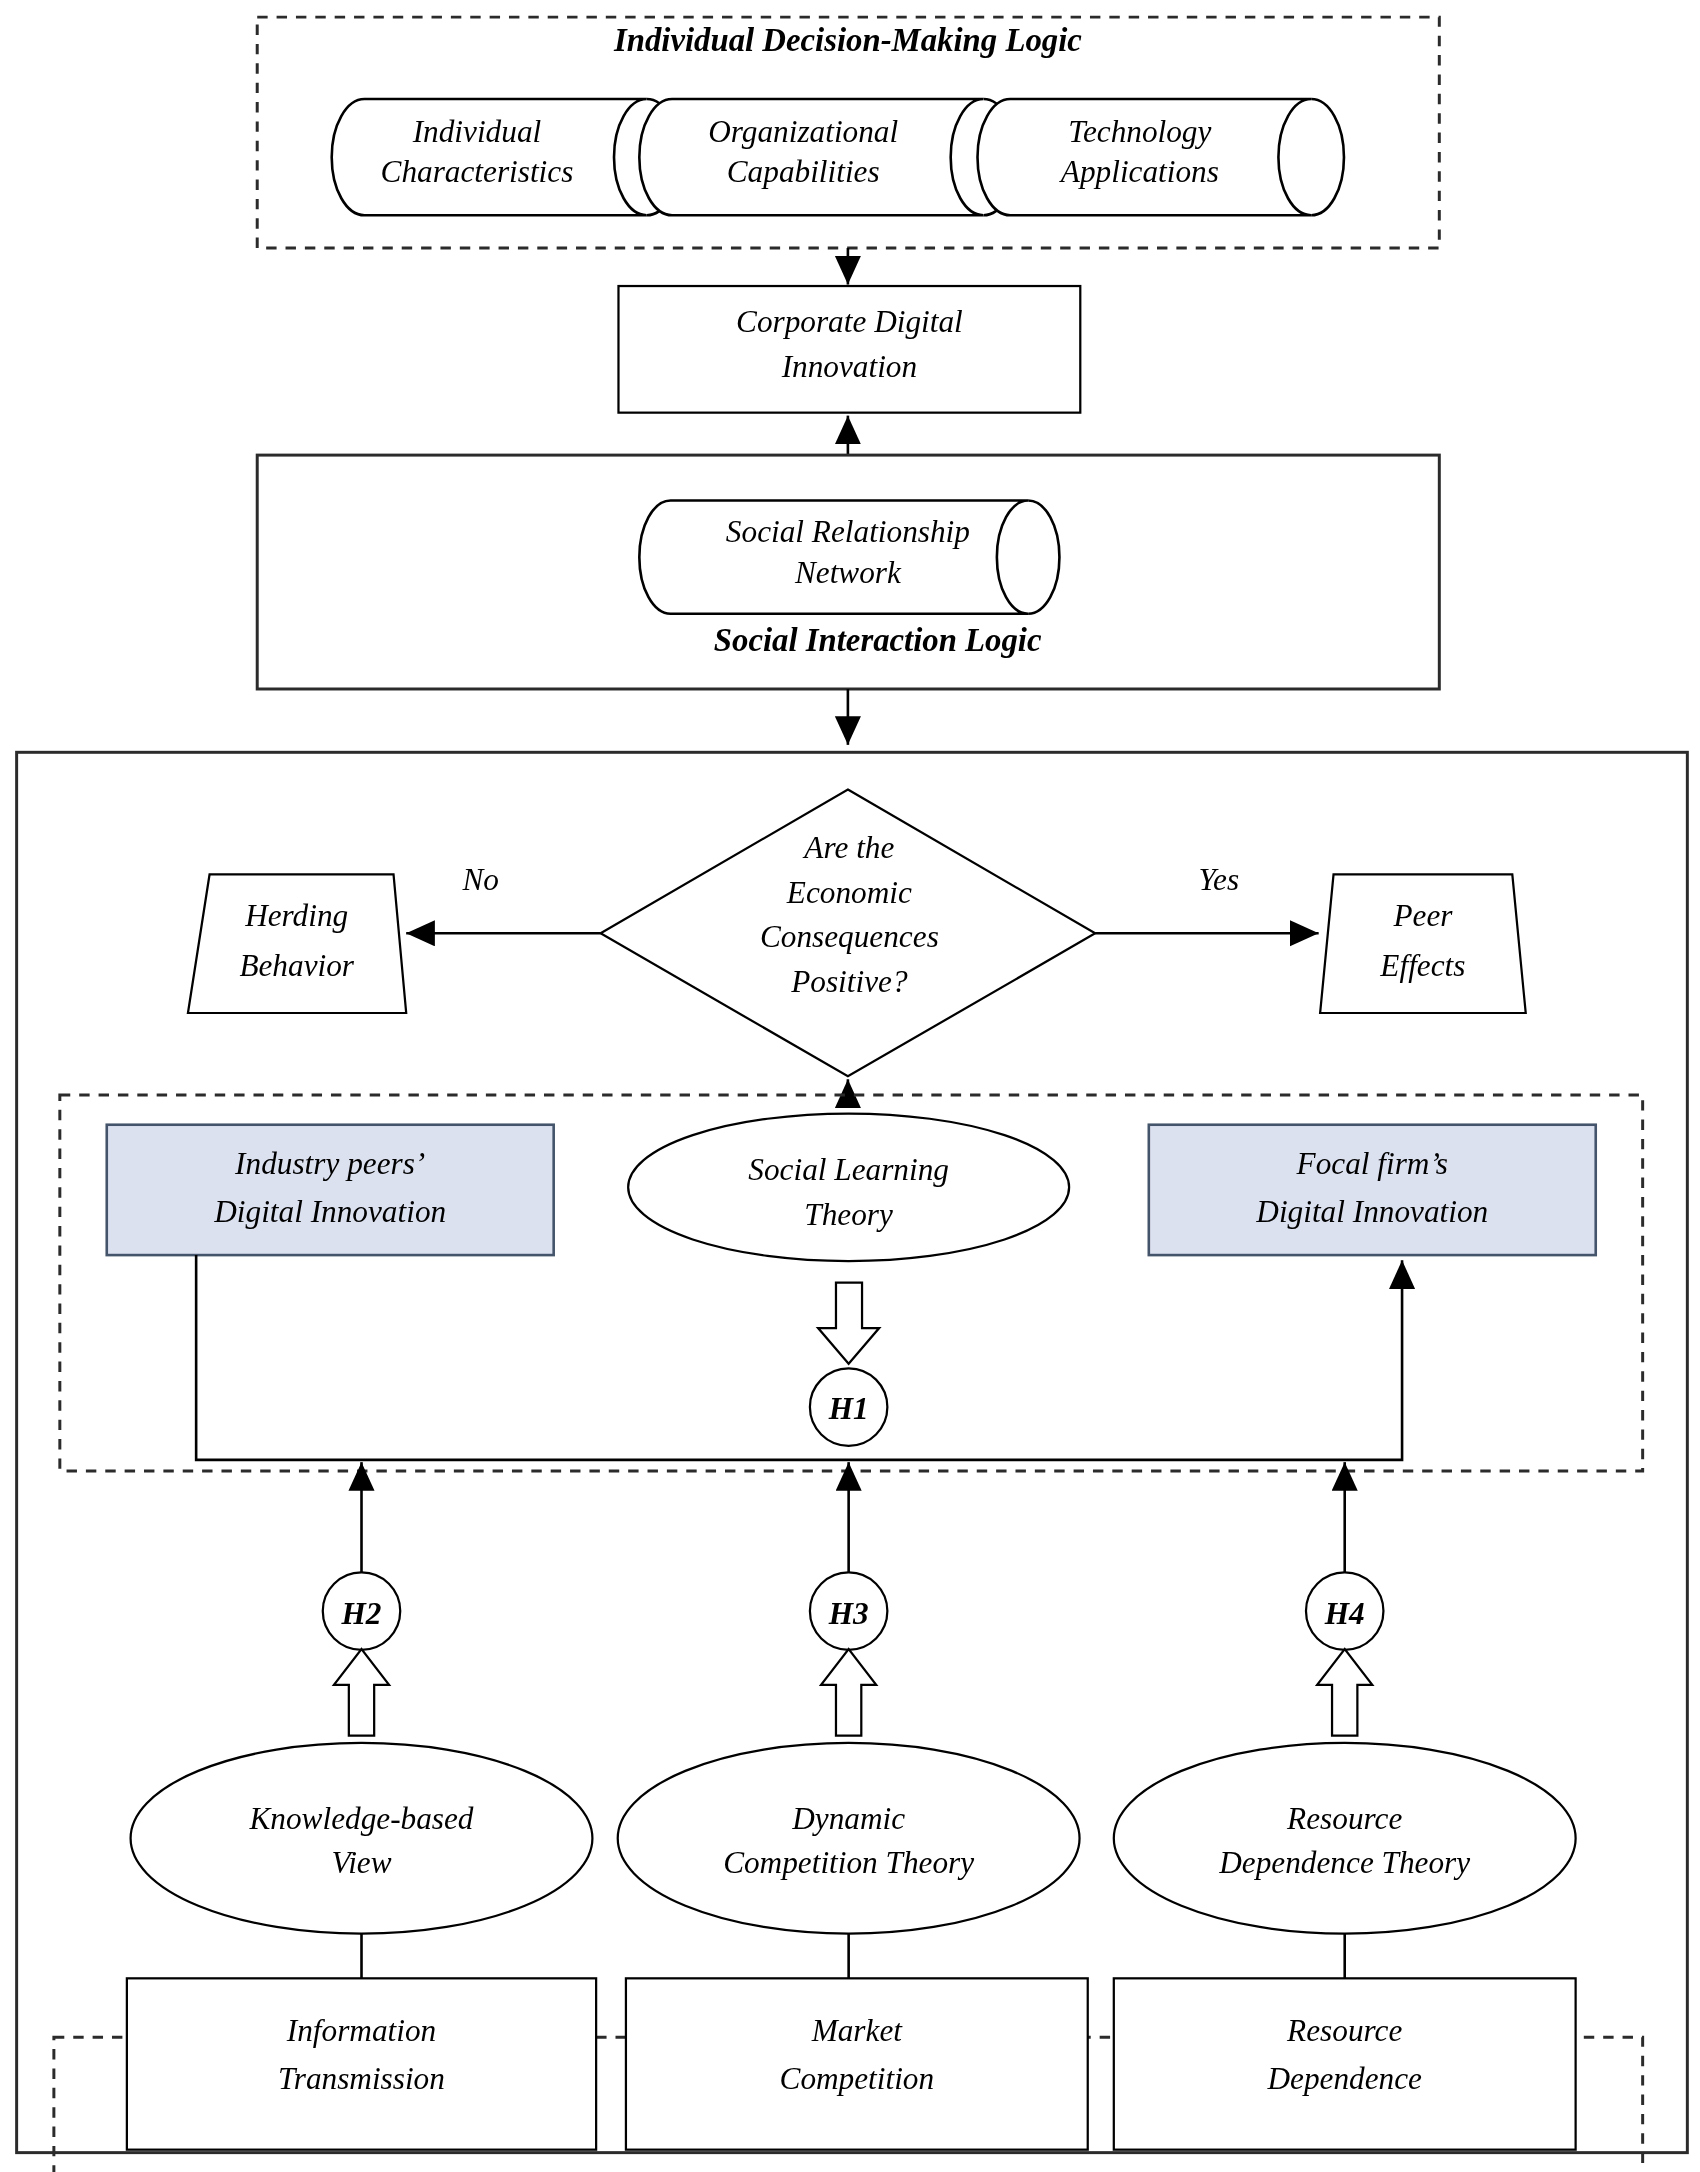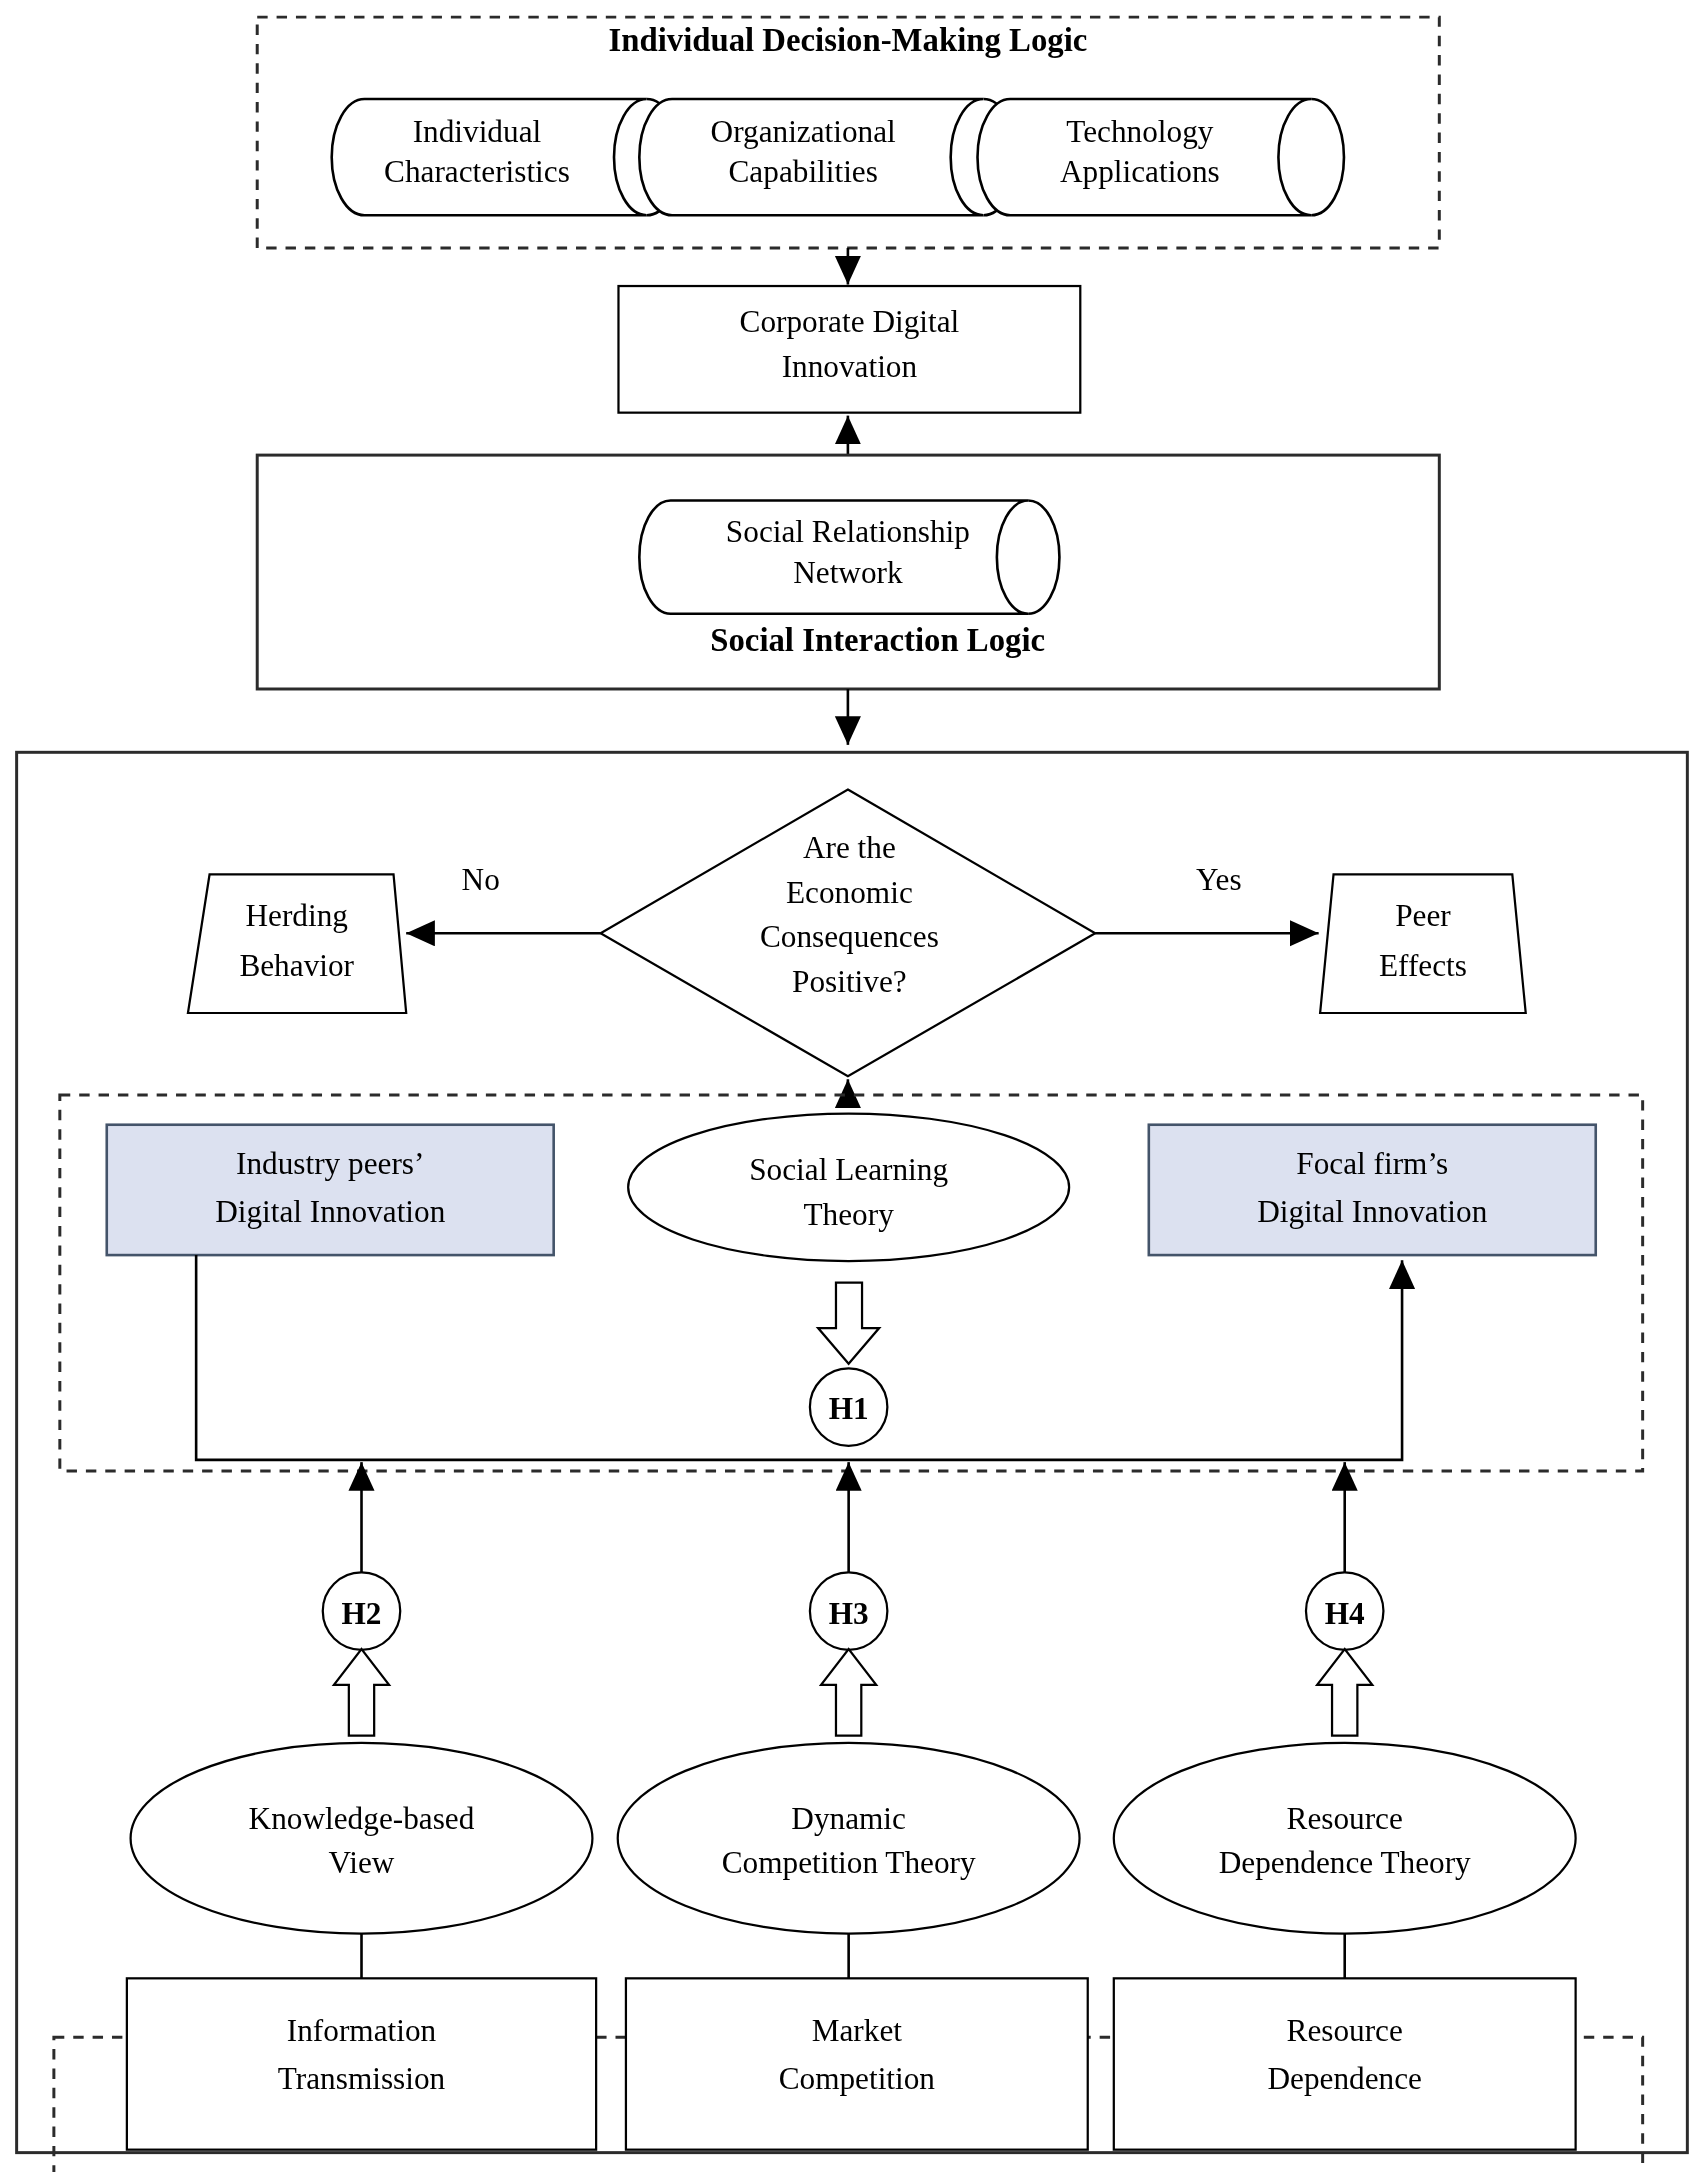--- a/index.html
+++ b/index.html
@@ -1,17 +1,17 @@
 <!DOCTYPE html>
 <html style="font-size:12px"><head>
 <meta charset="utf-8">
 <style>
   html,body{margin:0;padding:0;background:#fff;}
   body{width:1701px;height:2172px;font-family:"Liberation Serif",serif;}
-  #stage{position:relative;width:1701px;height:2172px;overflow:hidden;background:#fff;}
+  #stage{position:relative;width:1701px;height:2172px;overflow:hidden;background:#fff;font-style:italic;}
   svg{display:block;}
   .txt{font-family:"Liberation Serif",serif;fill:#000;text-anchor:middle;}
   .t-title{font-size:44px;font-weight:bold;}
   .t-node{font-size:42px;}
   .t-hyp{font-size:42px;font-weight:bold;}
   .t-yn{font-size:42px;}
   .shape{fill:#ffffff;stroke:#000000;stroke-width:3;}
   .shape-blue{fill:#dce1f0;stroke:#44546a;stroke-width:3.5;}
   .frame-solid{fill:none;stroke:#2b2b2b;stroke-width:4;}
   .frame-dash{fill:none;stroke:#2b2b2b;stroke-width:4;stroke-dasharray:14 12;}

